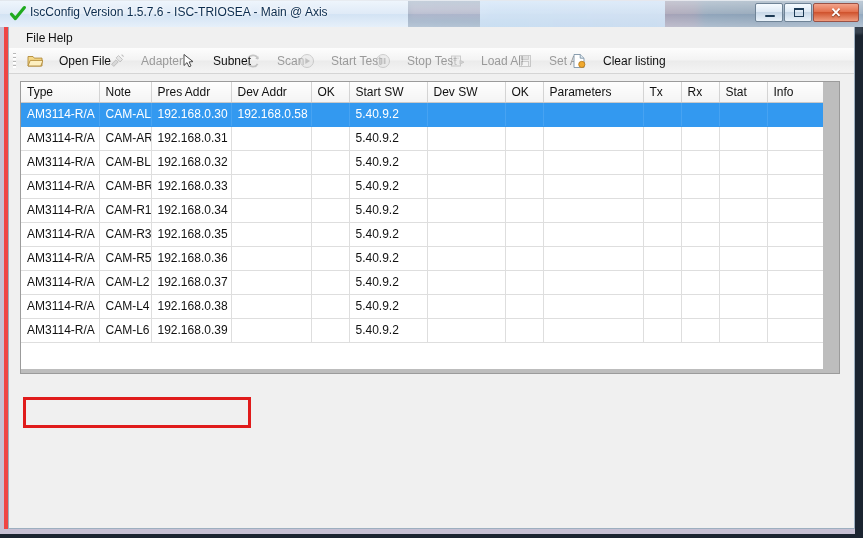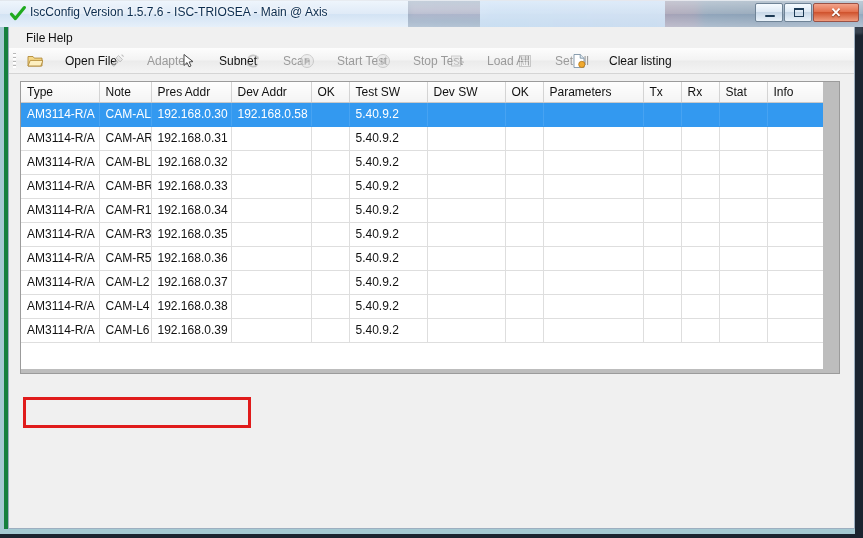--- a/index.html
+++ b/index.html
@@ -123,21 +123,21 @@
     color: #ffffff; font-size: 13px; font-weight: bold;
     line-height: 17px; text-align: center;
     text-shadow: 0 1px 1px rgba(80,20,0,0.7);
   }
 
   
   #client {
     position: absolute;
     left: 4px; top: 27px;
     width: 855px; height: 507px;
-    background: #15803d;
+    background: #ef4444;
     border-left: 4px solid rgba(190,214,236,0.85);
     border-right: 4px solid rgba(190,214,236,0.85);
     border-bottom: 5px solid rgba(190,214,236,0.85);
     box-sizing: border-box;
     margin-left: -4px;
   }
   #client-inner {
     position: absolute;
     left: 4px; top: 0px;
     width: 847px; height: 502px;
@@ -179,21 +179,21 @@
       linear-gradient(180deg, #b8b8b8 50%, transparent 50%);
     background-size: 3px 4px, 3px 4px;
     background-position: 1px 1px, 0px 0px;
   }
   .tb-btn {
     position: absolute;
     top: 3px;
     height: 20px;
     display: flex;
     align-items: center;
-    gap: 22px;
+    gap: 16px;
     padding: 0 3px;
     font-size: 12px;
     color: #111;
     cursor: default;
     white-space: nowrap;
     border: 1px solid transparent;
     box-sizing: border-box;
   }
   .tb-btn.disabled { color: #9a9a9a; }
   .tb-ico { width: 16px; height: 16px; display:block; flex: 0 0 16px; }
@@ -474,21 +474,21 @@
                 <col style="width: 48px;">
                 <col style="width: 56px;">
               </colgroup>
             <thead>
               <tr id="grid-head-row">
                   <th>Type</th>
                   <th>Note</th>
                   <th>Pres Addr</th>
                   <th>Dev Addr</th>
                   <th>OK</th>
-                  <th>Test SW</th>
+                  <th>Start SW</th>
                   <th>Dev SW</th>
                   <th>OK</th>
                   <th>Parameters</th>
                   <th>Tx</th>
                   <th>Rx</th>
                   <th>Stat</th>
                   <th>Info</th>
                 </tr>
             </thead>
             <tbody id="grid-body">

